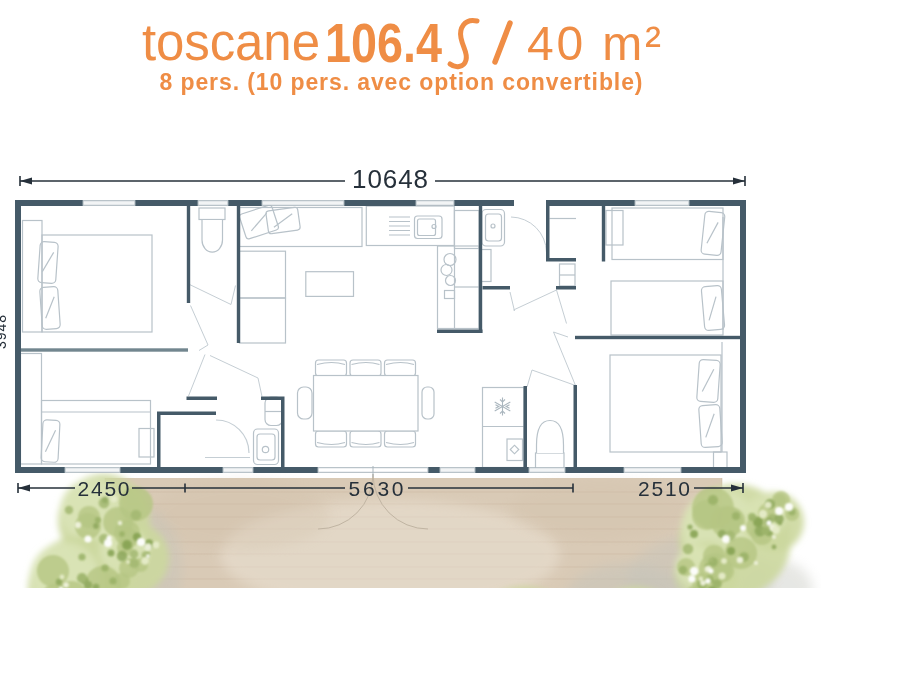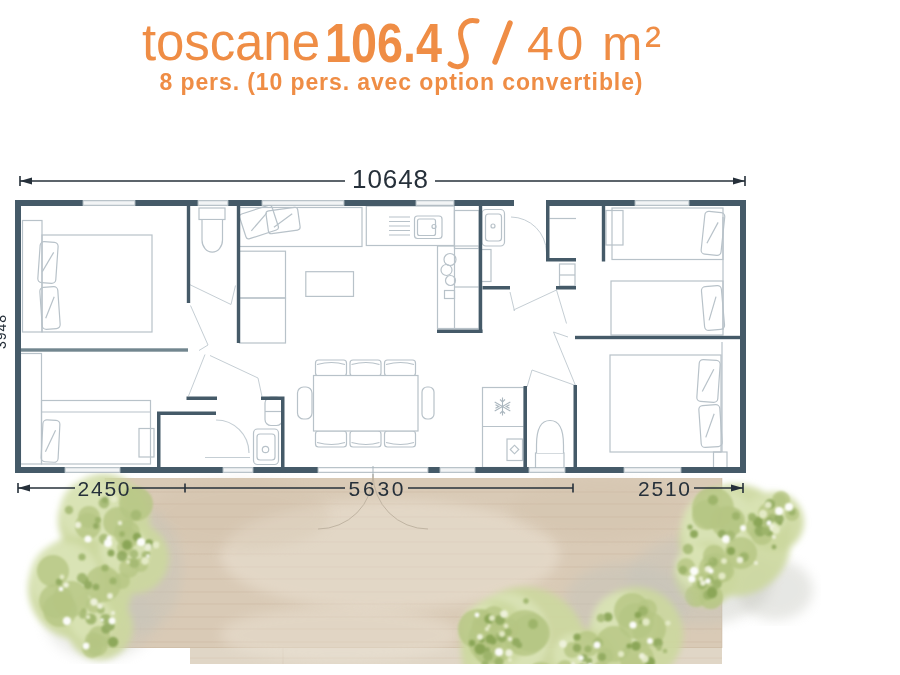--- a/index.html
+++ b/index.html
@@ -1,16 +1,16 @@
 <!DOCTYPE html>
 <html><head>
 <meta charset="utf-8">
 <style>
   html,body{margin:0;padding:0;background:#ffffff;}
-  #page{width:900px;height:664px;position:relative;overflow:hidden;font-family:"Liberation Sans", sans-serif;}
+  #page{width:900px;height:588px;position:relative;overflow:hidden;font-family:"Liberation Sans", sans-serif;}
   svg text{font-family:"Liberation Sans", sans-serif;}
 </style>
 </head>
 <body>
 <div id="page">
 <svg width="900" height="675" viewBox="0 0 900 675">
 <defs>
   <filter id="blur1">
           <feGaussianBlur stdDeviation="1.2"></feGaussianBlur>
         </filter>

